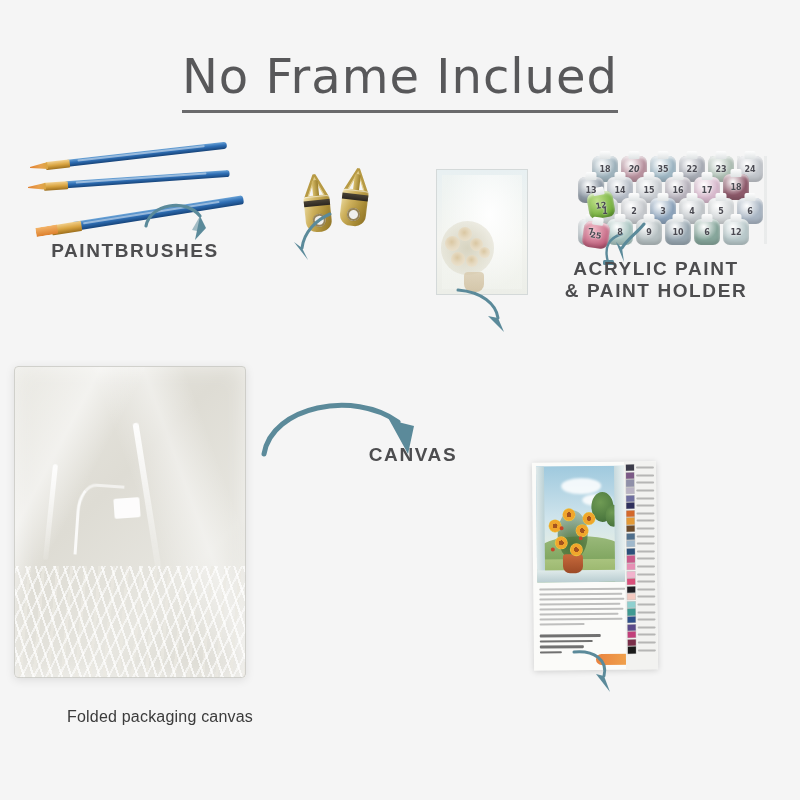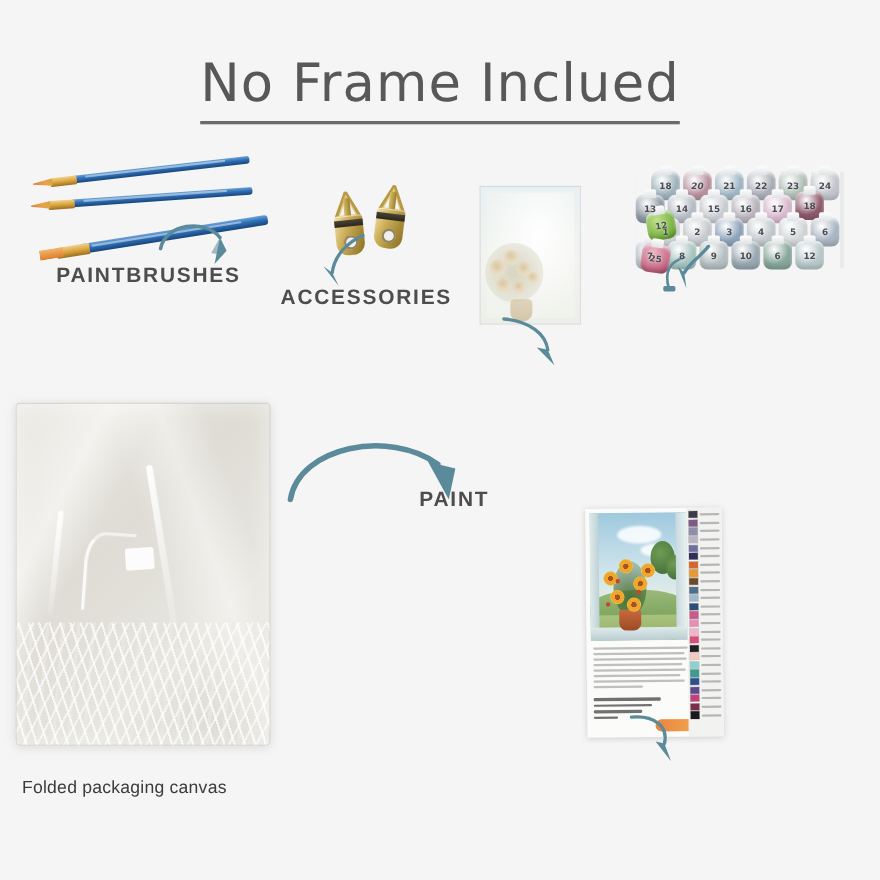--- a/index.html
+++ b/index.html
@@ -255,21 +255,21 @@
   .guide .sw .chip{ width:8px; height:6.2px; flex:none; box-shadow:0 0 0 .5px rgba(0,0,0,.18); }
   .guide .sw .cap{ flex:1; height:2px; background:#8d8d8d; opacity:.6; border-radius:1px; }
 
   
   #lbl-brushes  { left:20px;  top:240px; width:230px; }
   #lbl-access   { left:238px; top:260px; width:190px; }
   #lbl-ref      { left:405px; top:322px; width:180px; }
   #lbl-paint    { left:548px; top:258px; width:216px; }
   #lbl-canvas   { left:338px; top:444px; width:150px; }
   #lbl-guide    { left:518px; top:692px; width:184px; }
-  #lbl-folded   { left:20px;  top:708px; width:280px; text-align:left; }
+  #lbl-folded   { left:20px;  top:708px; width:280px; text-align:center; }
 </style>
 </head>
 <body>
 
 <div class="stage">
 
   <div class="title-wrap">
     <span class="title">No Frame Inclued</span>
   </div>
 
@@ -320,21 +320,20 @@
       <div class="band"></div>
       <div class="hole"></div>
     </div>
   </div>
 
   <svg class="arrow" style="left:286px; top:208px;" width="56" height="62" viewBox="0 0 56 62">
     <path d="M44 6 C30 12, 18 24, 16 40" fill="none" stroke="#5b8a9a" stroke-width="3" stroke-linecap="round"></path>
     <path d="M16 40 L8 34 L22 52 Z" fill="#5b8a9a"></path>
   </svg>
 
-  <div class="lbl" id="lbl-access">ACCESSORIES</div>
 
   <div class="refsheet">
     <div class="sky"></div>
     <div class="panehaze"></div>
     <div class="bloomcluster">
       <div class="leafmass" style="left:0; top:18%; width:80%; height:70%;"></div>
       <div class="bloom" style="left:6%;  top:38%; width:15px; height:15px;"></div>
       <div class="bloom" style="left:26%; top:26%; width:14px; height:14px;"></div>
       <div class="bloom" style="left:44%; top:40%; width:13px; height:13px;"></div>
       <div class="bloom" style="left:16%; top:58%; width:14px; height:14px;"></div>
@@ -359,21 +358,21 @@
         <span class="num">18</span>
       </div>
       <div class="pot" style="left: 43px; top: 0px; font-style: italic;">
         <div class="body" style="background: radial-gradient(circle at 38% 30%, rgb(255, 255, 255) 0%, rgb(184, 145, 158) 55%, rgb(184, 145, 158) 100%);"></div>
         <div class="cap"></div>
         <span class="num">20</span>
       </div>
       <div class="pot" style="left: 72px; top: 0px;">
         <div class="body" style="background: radial-gradient(circle at 38% 30%, rgb(255, 255, 255) 0%, rgb(159, 183, 196) 55%, rgb(159, 183, 196) 100%);"></div>
         <div class="cap"></div>
-        <span class="num">21</span>
+        <span class="num">35</span>
       </div>
       <div class="pot" style="left: 101px; top: 0px;">
         <div class="body" style="background: radial-gradient(circle at 38% 30%, rgb(255, 255, 255) 0%, rgb(169, 173, 182) 55%, rgb(169, 173, 182) 100%);"></div>
         <div class="cap"></div>
         <span class="num">22</span>
       </div>
       <div class="pot" style="left: 130px; top: 0px;">
         <div class="body" style="background: radial-gradient(circle at 38% 30%, rgb(255, 255, 255) 0%, rgb(174, 191, 180) 55%, rgb(174, 191, 180) 100%);"></div>
         <div class="cap"></div>
         <span class="num">23</span>
@@ -489,37 +488,39 @@
   <svg class="arrow" style="left:600px; top:232px;" width="48" height="34" viewBox="0 0 48 34">
     <path d="M22 2 C8 6, 4 16, 8 30" fill="none" stroke="#5b8a9a" stroke-width="2.4" stroke-linecap="round"></path>
     <rect x="3" y="28" width="11" height="5" rx="1.5" fill="#5b8a9a"></rect>
   </svg>
 
   <svg class="arrow" style="left:596px; top:222px;" width="56" height="44" viewBox="0 0 56 44">
     <path d="M48 2 C40 12, 32 16, 26 26" fill="none" stroke="#5b8a9a" stroke-width="3" stroke-linecap="round"></path>
     <path d="M26 26 L20 20 L28 40 Z" fill="#5b8a9a"></path>
   </svg>
 
+  <div class="lbl" id="lbl-paint">ACRYLIC PAINT
+&amp; PAINT HOLDER</div>
 
   <div class="canvaspack">
     <div class="sheen"></div>
     <div class="fold-c"></div>
     <div class="fold-a"></div>
     <div class="fold-b"></div>
     <div class="labelchip"></div>
     <div class="crinkle"></div>
     <div class="edge"></div>
   </div>
 
   <svg class="arrow" style="left:258px; top:392px;" width="190" height="76" viewBox="0 0 190 76">
     <path d="M6 62 C14 14, 96 -2, 140 30" fill="none" stroke="#5b8a9a" stroke-width="5" stroke-linecap="round"></path>
     <path d="M140 30 L128 22 L150 62 L156 34 Z" fill="#5b8a9a"></path>
   </svg>
 
-  <div class="lbl" id="lbl-canvas">PAINT</div>
+  <div class="lbl" id="lbl-canvas">CANVAS</div>
 
   <div class="lbl plain" id="lbl-folded">Folded packaging canvas</div>
 
   <div class="guide">
     <div class="art">
       <div class="sky"></div>
       <div class="cloud" style="left:28%; top:10%; width:40px; height:16px;"></div>
       <div class="cloud" style="left:52%; top:24%; width:30px; height:12px;"></div>
       <div class="hill"></div>
       <div class="field"></div>

